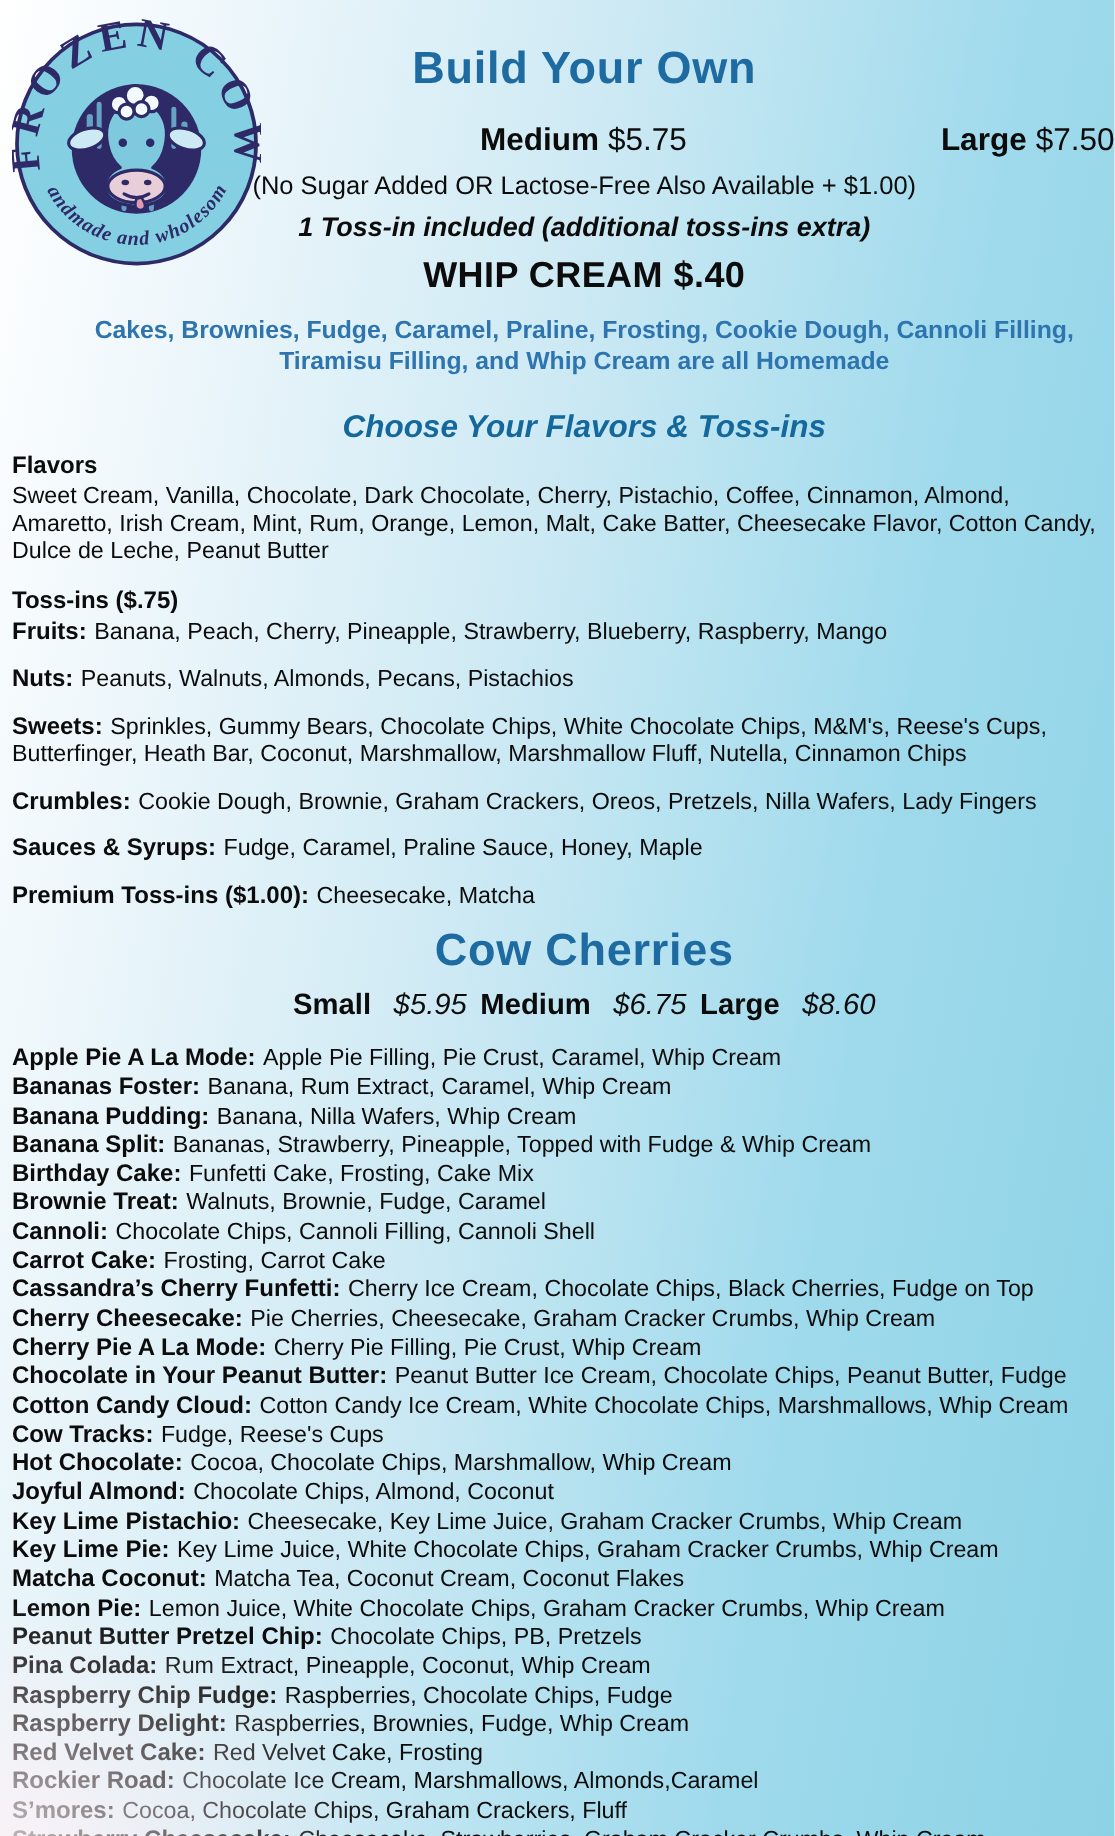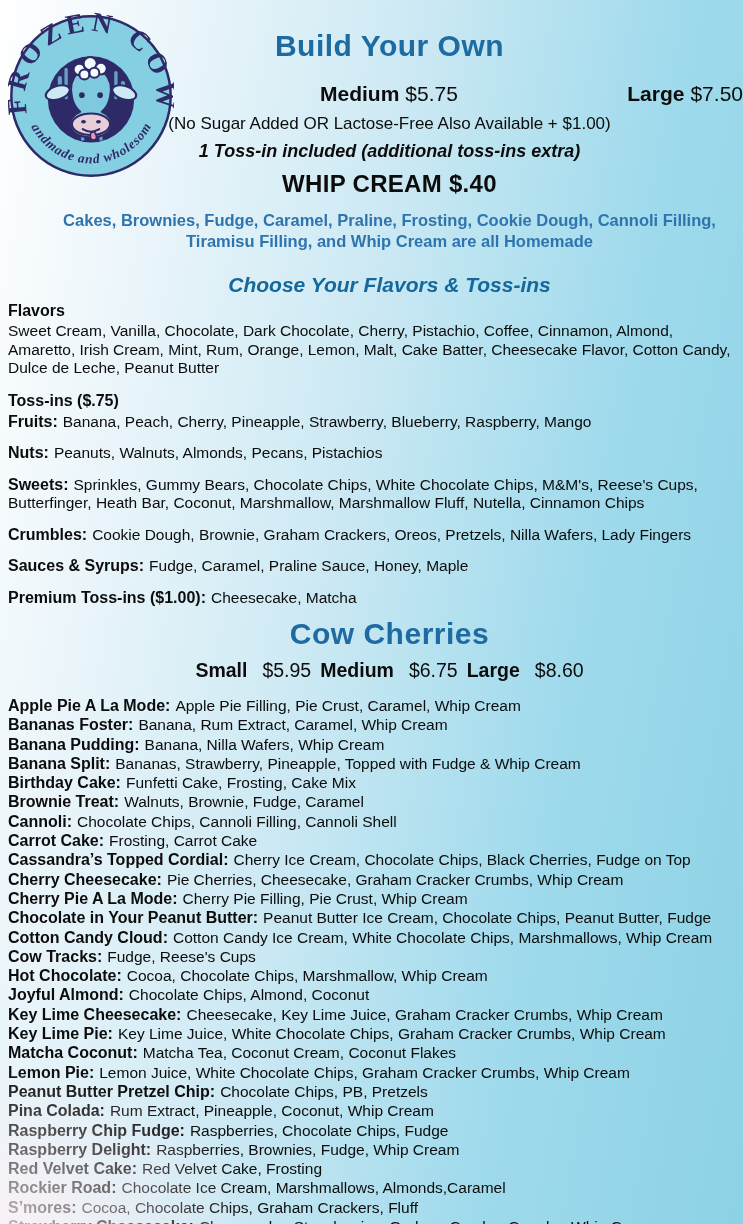--- a/index.html
+++ b/index.html
@@ -33,21 +33,21 @@
   .lists{padding:0 6px 0 8px;font-size:15.5px;line-height:18px;}
   .sec-label{margin-top:5px;font-size:16px;font-weight:bold;}
   .flavors-text{margin-top:2px;line-height:18.5px;}
   .tossins-label{margin-top:14px;font-size:16px;font-weight:bold;}
   .group-row{margin-top:13px;line-height:18.5px;}
   .group-row:first-of-type{margin-top:3px;}
   .group-label{font-weight:bold;font-size:16px;margin-right:5px;}
   .cc-title{margin-top:10px;font-size:30px;font-weight:bold;color:#1d6ba1;letter-spacing:0.5px;}
   .cc-sizes{margin-top:8px;font-size:19.5px;display:flex;justify-content:center;gap:9px;}
   .cc-sizes .lbl{font-weight:bold;}
-  .cc-sizes .price{margin-left:15px;}
+  .cc-sizes .price{margin-left:15px;font-style:italic;}
   .cc-list{margin-top:14px;padding:0 0 0 8px;}
   .cc-item{line-height:19.3px;white-space:nowrap;font-size:15.5px;}
   .cc-name{font-weight:bold;font-size:16px;margin-right:5px;}
 </style>
 </head>
 <body>
 
 <div class="page">
 
   <svg class="logo" viewBox="0 0 200 200" aria-hidden="true">
@@ -175,37 +175,37 @@
       <div class="cc-item"><span class="cc-name">Banana Split:</span><span class="cc-desc">Bananas, Strawberry, Pineapple, Topped with Fudge &amp; Whip Cream</span></div>
 
       <div class="cc-item"><span class="cc-name">Birthday Cake:</span><span class="cc-desc">Funfetti Cake, Frosting, Cake Mix</span></div>
 
       <div class="cc-item"><span class="cc-name">Brownie Treat:</span><span class="cc-desc">Walnuts, Brownie, Fudge, Caramel</span></div>
 
       <div class="cc-item"><span class="cc-name">Cannoli:</span><span class="cc-desc">Chocolate Chips, Cannoli Filling, Cannoli Shell</span></div>
 
       <div class="cc-item"><span class="cc-name">Carrot Cake:</span><span class="cc-desc">Frosting, Carrot Cake</span></div>
 
-      <div class="cc-item"><span class="cc-name">Cassandra’s Topped Cordial:</span><span class="cc-desc">Cherry Ice Cream, Chocolate Chips, Black Cherries, Fudge on Top</span></div>
+      <div class="cc-item"><span class="cc-name">Cassandra’s Cherry Funfetti:</span><span class="cc-desc">Cherry Ice Cream, Chocolate Chips, Black Cherries, Fudge on Top</span></div>
 
       <div class="cc-item"><span class="cc-name">Cherry Cheesecake:</span><span class="cc-desc">Pie Cherries, Cheesecake, Graham Cracker Crumbs, Whip Cream</span></div>
 
       <div class="cc-item"><span class="cc-name">Cherry Pie A La Mode:</span><span class="cc-desc">Cherry Pie Filling, Pie Crust, Whip Cream</span></div>
 
       <div class="cc-item"><span class="cc-name">Chocolate in Your Peanut Butter:</span><span class="cc-desc">Peanut Butter Ice Cream, Chocolate Chips, Peanut Butter, Fudge</span></div>
 
       <div class="cc-item"><span class="cc-name">Cotton Candy Cloud:</span><span class="cc-desc">Cotton Candy Ice Cream, White Chocolate Chips, Marshmallows, Whip Cream</span></div>
 
       <div class="cc-item"><span class="cc-name">Cow Tracks:</span><span class="cc-desc">Fudge, Reese's Cups</span></div>
 
       <div class="cc-item"><span class="cc-name">Hot Chocolate:</span><span class="cc-desc">Cocoa, Chocolate Chips, Marshmallow, Whip Cream</span></div>
 
       <div class="cc-item"><span class="cc-name">Joyful Almond:</span><span class="cc-desc">Chocolate Chips, Almond, Coconut</span></div>
 
-      <div class="cc-item"><span class="cc-name">Key Lime Cheesecake:</span><span class="cc-desc">Cheesecake, Key Lime Juice, Graham Cracker Crumbs, Whip Cream</span></div>
+      <div class="cc-item"><span class="cc-name">Key Lime Pistachio:</span><span class="cc-desc">Cheesecake, Key Lime Juice, Graham Cracker Crumbs, Whip Cream</span></div>
 
       <div class="cc-item"><span class="cc-name">Key Lime Pie:</span><span class="cc-desc">Key Lime Juice, White Chocolate Chips, Graham Cracker Crumbs, Whip Cream</span></div>
 
       <div class="cc-item"><span class="cc-name">Matcha Coconut:</span><span class="cc-desc">Matcha Tea, Coconut Cream, Coconut Flakes</span></div>
 
       <div class="cc-item"><span class="cc-name">Lemon Pie:</span><span class="cc-desc">Lemon Juice, White Chocolate Chips, Graham Cracker Crumbs, Whip Cream</span></div>
 
       <div class="cc-item"><span class="cc-name">Peanut Butter Pretzel Chip:</span><span class="cc-desc">Chocolate Chips, PB, Pretzels</span></div>
 
       <div class="cc-item"><span class="cc-name">Pina Colada:</span><span class="cc-desc">Rum Extract, Pineapple, Coconut, Whip Cream</span></div>

